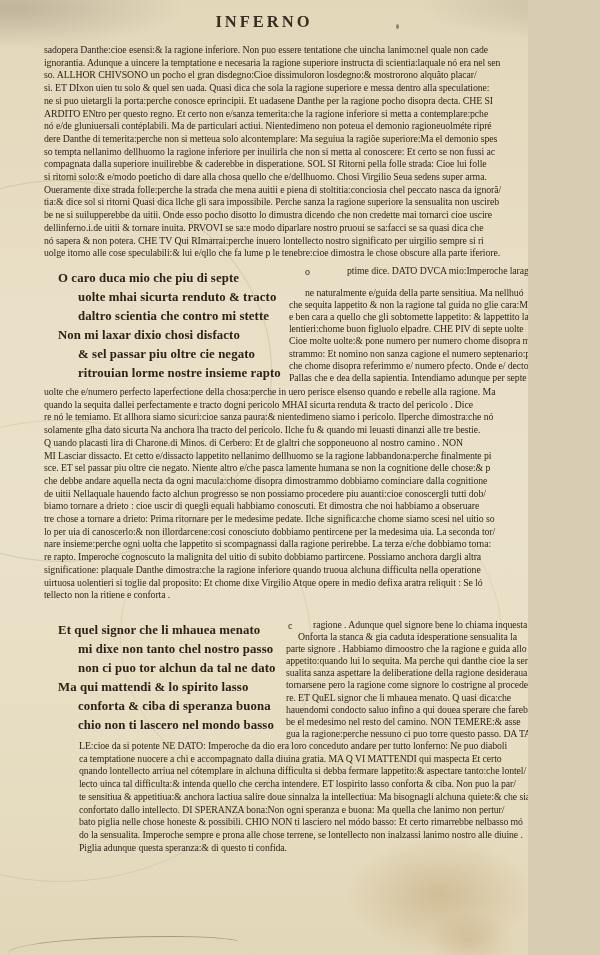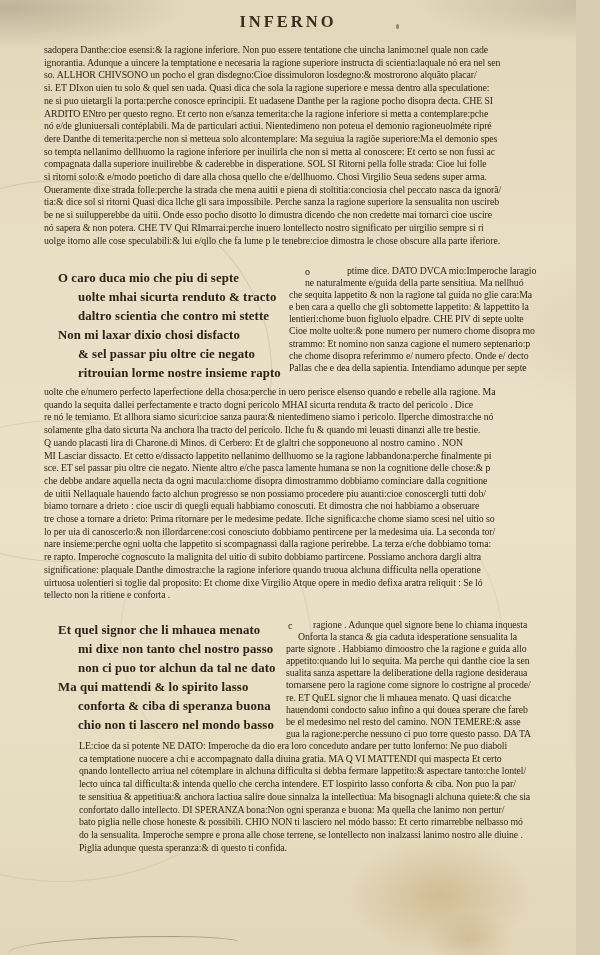--- a/index.html
+++ b/index.html
@@ -3,21 +3,21 @@
 <meta charset="utf-8">
 <style>
   html,body{margin:0;padding:0;}
   body{
     width:600px;height:955px;
     font-family:"Liberation Serif", serif;
     background:#d8cdb2;
     overflow:hidden;
   }
   .page{
-    position:relative;width:576px;height:955px;overflow:hidden;
+    position:relative;width:528px;height:955px;overflow:hidden;
     color:#2e261a;
     background:
       radial-gradient(ellipse 130px 80px at 440px 895px, rgba(166,124,62,.30), rgba(166,124,62,0) 72%),
       radial-gradient(ellipse 60px 40px at 470px 940px, rgba(166,124,62,.22), rgba(166,124,62,0) 72%),
       radial-gradient(ellipse 170px 110px at 598px 330px, rgba(150,122,72,.10), rgba(150,122,72,0) 70%),
       radial-gradient(ellipse 230px 55px at 10px 8px, rgba(96,90,74,.28), rgba(96,90,74,0) 75%),
       radial-gradient(ellipse 230px 50px at 590px 5px, rgba(96,90,74,.22), rgba(96,90,74,0) 75%),
       radial-gradient(ellipse 40px 180px at 599px 700px, rgba(120,105,75,.15), rgba(120,105,75,0) 75%),
       linear-gradient(180deg,#e3d7ba 0%,#e9dfc6 30%,#eae1c9 55%,#e6dcc0 85%,#e2d6b8 100%);
   }
@@ -43,21 +43,21 @@
 
   .verse{font-size:12.8px;line-height:19px;letter-spacing:0.1px;color:#2b2317;font-weight:600;}
   .verse-1{left:58px;top:269px;width:230px;}
   .verse-2{left:58px;top:621px;width:230px;}
   .verse .indent{padding-left:20px;}
 
   .gloss{font-size:9.8px;line-height:12.1px;letter-spacing:-0.1px;width:300px;}
   .gloss-1{left:289px;top:265px;}
   .gloss-2{left:286px;top:619px;}
   .gloss-1 .line-0{padding-left:58px;}
-  .gloss-1 .line-1{padding-left:16px;}
+  .gloss-1 .line-1{padding-left:16px;margin-top:10px;}
   .gloss-2 .line-0{padding-left:12px;}
   .gloss-2 .line-1{padding-left:27px;}
   .guide{position:absolute;top:1px;font-size:10px;color:#2e261a;}
   .gloss-1 .guide{left:16px;}
   .gloss-2 .guide{left:2px;}
 
   .speck{position:absolute;background:rgba(70,60,45,.55);border-radius:50%;pointer-events:none;}
 </style>
 </head>
 <body>
@@ -80,20 +80,21 @@
       <div class="tline line-4">ne si puo uietargli la porta:perche conosce eprincipii. Et uadasene Danthe per la ragione pocho disopra decta. CHE SI</div>
       <div class="tline line-5">ARDITO ENtro per questo regno. Et certo non e/sanza temerita:che la ragione inferiore si metta a contemplare:pche</div>
       <div class="tline line-6">nó e/de gluniuersali contéplabili. Ma de particulari actiui. Nientedimeno non poteua el demonio ragioneuolméte ripré</div>
       <div class="tline line-7">dere Danthe di temerita:perche non si metteua solo alcontemplare: Ma seguiua la ragiõe superiore:Ma el demonio spes</div>
       <div class="tline line-8">so tempta nellanimo dellhuomo la ragione inferiore per inuilirla che non si metta al conoscere: Et certo se non fussi ac</div>
       <div class="tline line-9">compagnata dalla superiore inuilirebbe &amp; caderebbe in disperatione. SOL SI Ritorni pella folle strada: Cioe lui folle</div>
       <div class="tline line-10">si ritorni solo:&amp; e/modo poeticho di dare alla chosa quello che e/dellhuomo. Chosi Virgilio Seua sedens super arma.</div>
       <div class="tline line-11">Oueramente dixe strada folle:perche la strada che mena auitii e piena di stoltitia:conciosia chel peccato nasca da ignorã/</div>
       <div class="tline line-12">tia:&amp; dice sol si ritorni Quasi dica llche gli sara impossibile. Perche sanza la ragione superiore la sensualita non uscireb</div>
       <div class="tline line-13">be ne si suilupperebbe da uitii. Onde esso pocho disotto lo dimustra dicendo che non credette mai tornarci cioe uscire</div>
+      <div class="tline line-14">dellinferno.i.de uitii &amp; tornare inuita.    PRVOVI se sa:e modo diparlare nostro pruoui se sa:facci se sa quasi dica che</div>
       <div class="tline line-15">nó sapera &amp; non potera.   CHE TV Qui RImarrai:perche inuero lontellecto nostro significato per uirgilio sempre si ri</div>
       <div class="tline line-16">uolge itorno alle cose speculabili:&amp; lui e/qllo che fa lume p le tenebre:cioe dimostra le chose obscure alla parte iferiore.</div>
     </div>
 
   <div class="tblock verse verse-1">
       <div class="tline line-0">O caro duca mio che piu di septe</div>
       <div class="tline line-1 indent">uolte mhai sicurta renduto &amp; tracto</div>
       <div class="tline line-2 indent">daltro scientia che contro mi stette</div>
       <div class="tline line-3">Non mi laxar dixio chosi disfacto</div>
       <div class="tline line-4 indent">&amp; sel passar piu oltre cie negato</div>

